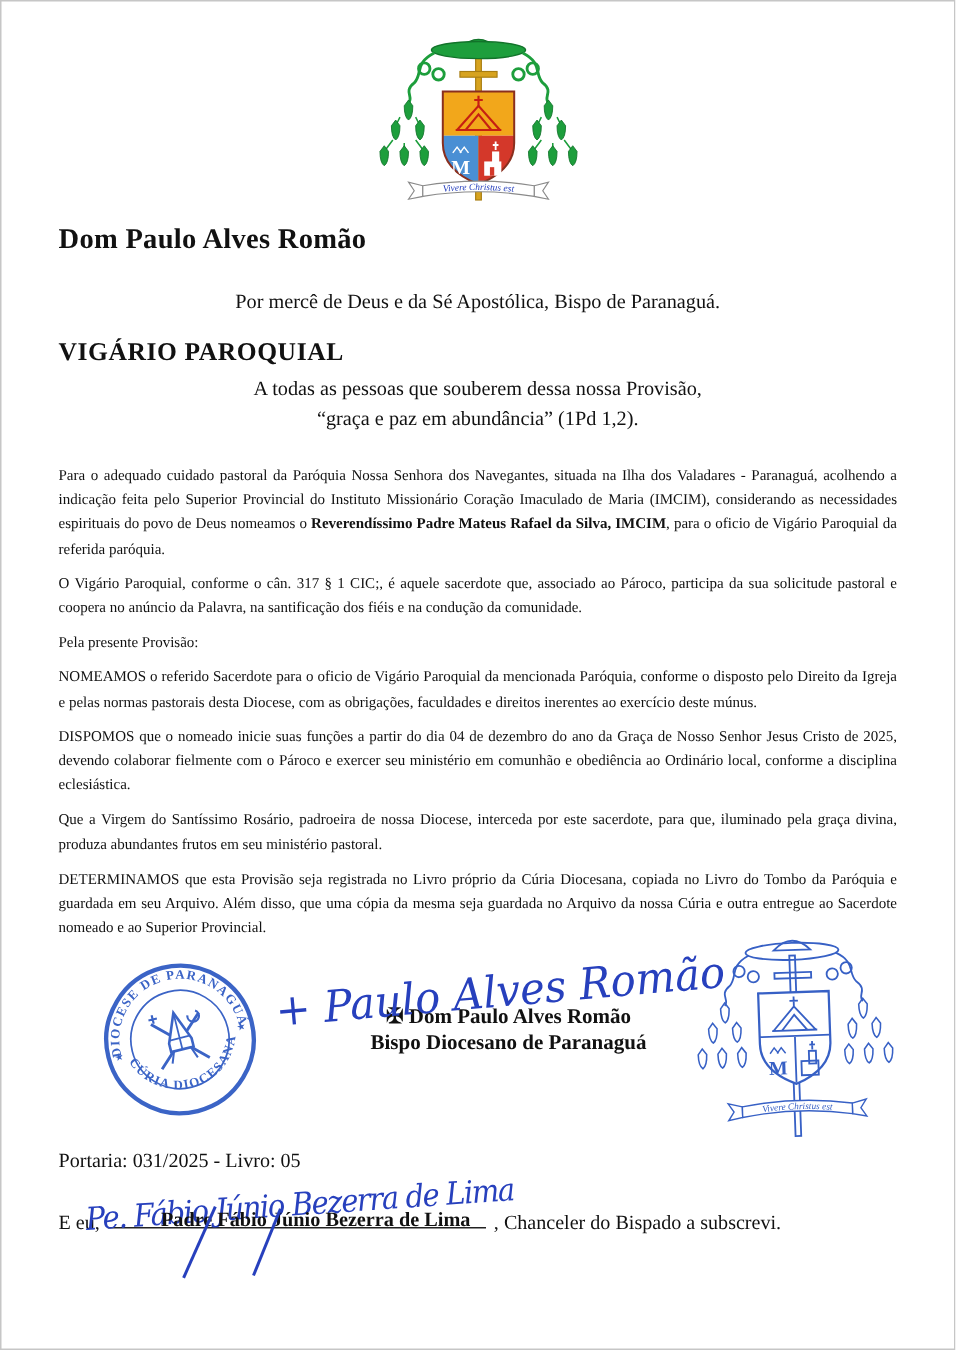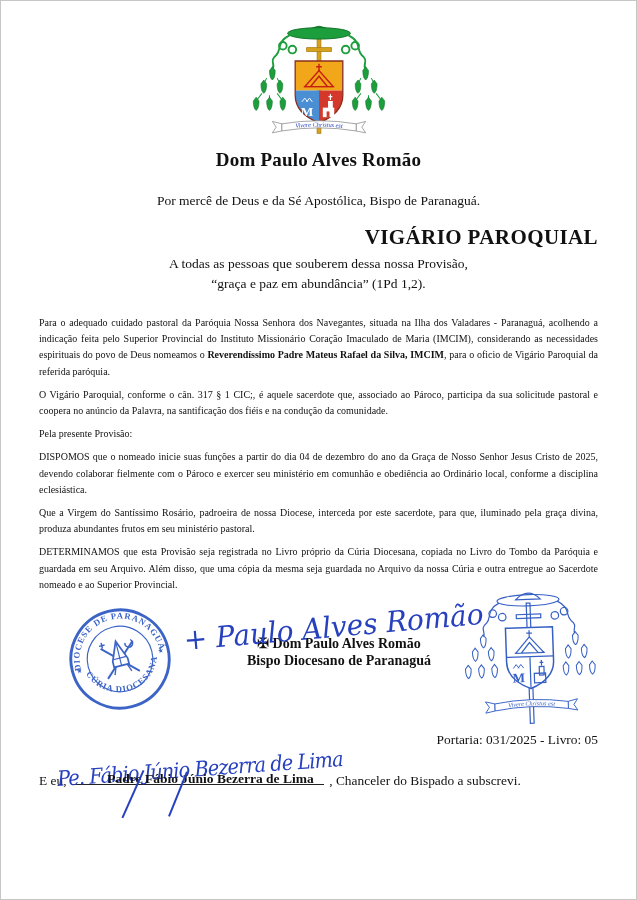--- a/index.html
+++ b/index.html
@@ -9,26 +9,26 @@
     box-sizing:border-box;
     padding:0 38px;
     border:1px solid #c6c6c6;
     background:#ffffff;
     font-family:"Liberation Serif", serif;
     color:#111;
     overflow:hidden;
   }
   .arms-top-wrap { text-align:center; margin-top:20px; height:120px; }
   .bishop-name {
-    text-align:center; font-size:19px; font-weight:bold;
+    text-align:left; font-size:19px; font-weight:bold;
     margin:8px 0 0 0; letter-spacing:.2px;
   }
   .see-subtitle { text-align:center; font-size:13.5px; margin-top:22px; }
   .doc-title {
-    text-align:right; font-size:21px; font-weight:bold;
+    text-align:left; font-size:17px; font-weight:bold;
     margin-top:16px; letter-spacing:.4px;
   }
   .salutation { text-align:center; font-size:13.5px; margin-top:3px; line-height:16.5px; }
   .body-text { margin-top:23px; }
   .body-text p {
     font-size:10px; line-height:16.2px; text-align:justify;
     margin:0 0 7px 0;
   }
   .sig-section { position:relative; height:116px; margin-top:4px; }
   .curia-stamp { position:absolute; left:28px; top:6px; opacity:.92; }
@@ -37,21 +37,21 @@
     font-family:"DejaVu Serif", serif; font-style:italic; color:#2740bd;
     white-space:nowrap;
   }
   .bishop-sig {
     display:inline-block; font-size:29px; transform:rotate(-5deg) scaleX(.96);
     margin-top:8px; margin-left:-12px;
   }
   .printed-name { font-size:14px; font-weight:bold; margin-top:-9px; }
   .printed-title { font-size:14px; font-weight:bold; margin-top:1px; }
   .arms-blue-wrap { position:absolute; right:-12px; top:-12px; opacity:.94; }
-  .portaria { font-size:13.4px; margin:16px 0 0 0;text-align:right; }
+  .portaria { font-size:13.4px; margin:16px 0 0 0; }
   .attest-row { margin-top:21px; font-size:13.4px; white-space:nowrap; }
   .sig-line {
     display:inline-block; position:relative; width:252px; height:15px;
     border-bottom:1px solid #222; vertical-align:baseline; margin:0 2px;
   }
   .chancellor-sig {
     position:absolute; left:-14px; bottom:-7px; font-size:21px;
     transform:rotate(-4deg) scaleX(.92); transform-origin:left bottom;
     letter-spacing:-1px;
   }
@@ -160,20 +160,21 @@
   <div class="bishop-name">Dom Paulo Alves Romão</div>
   <div class="see-subtitle">Por mercê de Deus e da Sé Apostólica, Bispo de Paranaguá.</div>
   <div class="doc-title">VIGÁRIO PAROQUIAL</div>
   <div class="salutation" style="margin-top:6px;">A todas as pessoas que souberem dessa nossa Provisão,</div>
   <div class="salutation">“graça e paz em abundância” (1Pd 1,2).</div>
 
   <div class="body-text">
     <p><span>Para o adequado cuidado pastoral da Paróquia Nossa Senhora dos Navegantes, situada na Ilha dos Valadares - Paranaguá, acolhendo a indicação feita pelo Superior Provincial do Instituto Missionário Coração Imaculado de Maria (IMCIM), considerando as necessidades espirituais do povo de Deus nomeamos o </span><b>Reverendíssimo Padre Mateus Rafael da Silva, IMCIM</b><span>, para o oficio de Vigário Paroquial da referida paróquia.</span></p>
     <p>O Vigário Paroquial, conforme o cân. 317 § 1 CIC;, é aquele sacerdote que, associado ao Pároco, participa da sua solicitude pastoral e coopera no anúncio da Palavra, na santificação dos fiéis e na condução da comunidade.</p>
     <p>Pela presente Provisão:</p>
+    <p>NOMEAMOS o referido Sacerdote para o oficio de Vigário Paroquial da mencionada Paróquia, conforme o disposto pelo Direito da Igreja e pelas normas pastorais desta Diocese, com as obrigações, faculdades e direitos inerentes ao exercício deste múnus.</p>
     <p>DISPOMOS que o nomeado inicie suas funções a partir do dia 04 de dezembro do ano da Graça de Nosso Senhor Jesus Cristo de 2025, devendo colaborar fielmente com o Pároco e exercer seu ministério em comunhão e obediência ao Ordinário local, conforme a disciplina eclesiástica.</p>
     <p>Que a Virgem do Santíssimo Rosário, padroeira de nossa Diocese, interceda por este sacerdote, para que, iluminado pela graça divina, produza abundantes frutos em seu ministério pastoral.</p>
     <p>DETERMINAMOS que esta Provisão seja registrada no Livro próprio da Cúria Diocesana, copiada no Livro do Tombo da Paróquia e guardada em seu Arquivo. Além disso, que uma cópia da mesma seja guardada no Arquivo da nossa Cúria e outra entregue ao Sacerdote nomeado e ao Superior Provincial.</p>
   </div>
 
   <div class="sig-section">
 
     <div class="curia-stamp">
       <svg width="106" height="106" viewBox="0 0 110 110">
         <defs>

